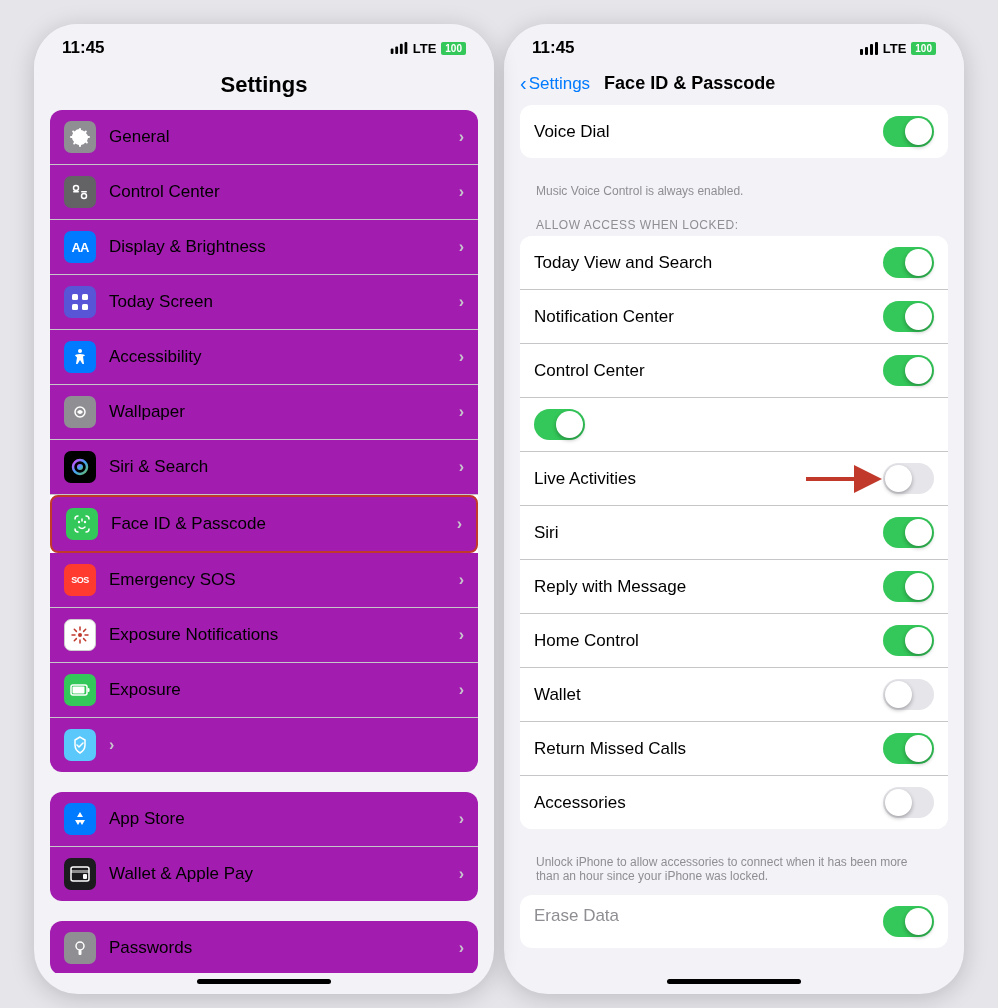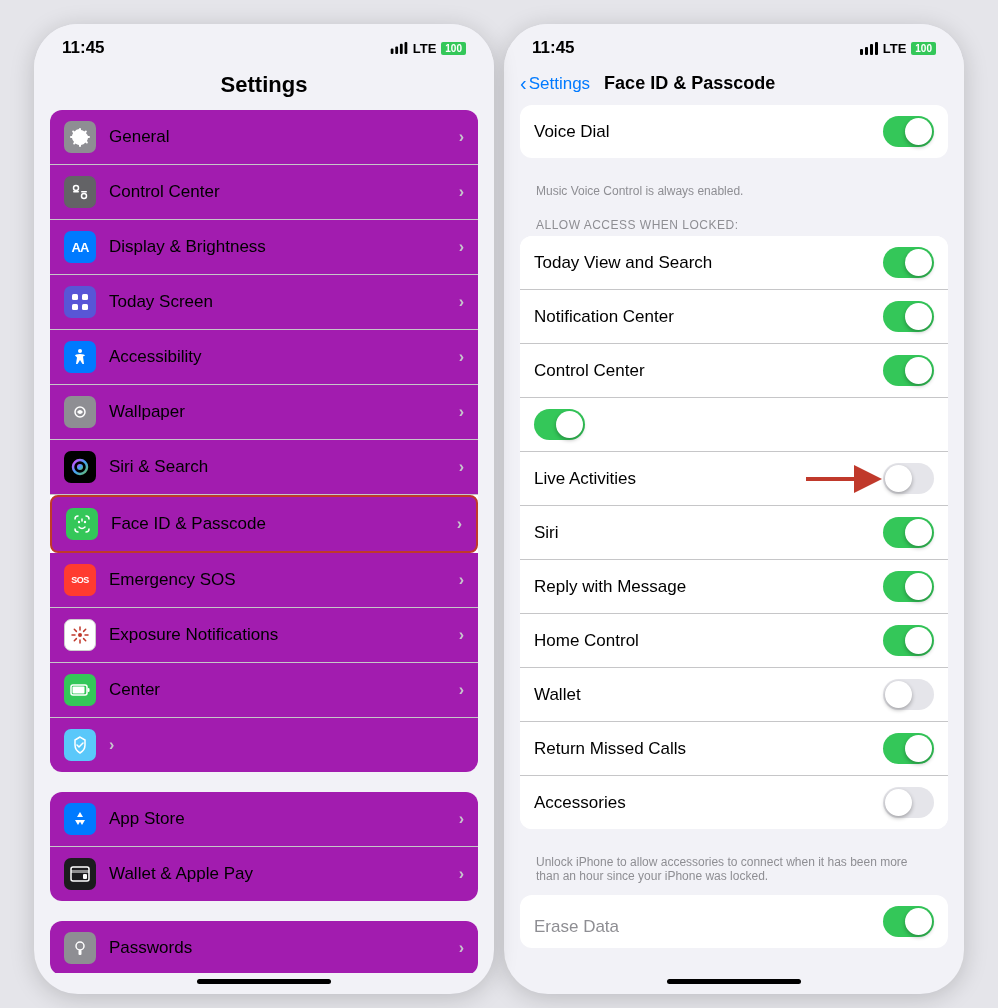--- a/index.html
+++ b/index.html
@@ -229,21 +229,21 @@
     }
 
     
     .arrow-row {
       position: relative;
     }
 
     
     .erasedata-row {
       display: flex;
-      align-items: flex-end;
+      align-items: flex-start;
       padding: 11px 14px;
       min-height: 50px;
       background: #fff;
       border-radius: 12px;
       margin-bottom: 8px;
     }
     .erasedata-label {
       flex: 1;
       font-size: 17px;
       color: #8e8e93;
@@ -420,21 +420,21 @@
         </div>
 
         <div class="settings-row">
           <div class="row-icon icon-green">
             <svg width="20" height="14" viewBox="0 0 20 14">
               <rect x="1" y="2" width="16" height="10" rx="2" stroke="#fff" stroke-width="1.5" fill="none"></rect>
               <rect x="2.5" y="3.5" width="12" height="7" rx="1" fill="#fff"></rect>
               <rect x="17.5" y="5" width="2" height="4" rx="1" fill="#fff"></rect>
             </svg>
           </div>
-          <span class="row-label">Center</span>
+          <span class="row-label">Exposure</span>
           <span class="row-chevron">›</span>
         </div>
 
         <div class="settings-row">
           <div class="row-icon icon-teal">
             <svg width="20" height="20" viewBox="0 0 20 20">
               <path d="M10 2 L5 5 L5 10 Q5 15 10 18 Q15 15 15 10 L15 5 Z" stroke="#fff" stroke-width="1.5" fill="none"></path>
               <path d="M7 10 L9 12 L13 8" stroke="#fff" stroke-width="1.5" fill="none" stroke-linecap="round" stroke-linejoin="round"></path>
             </svg>
           </div>

